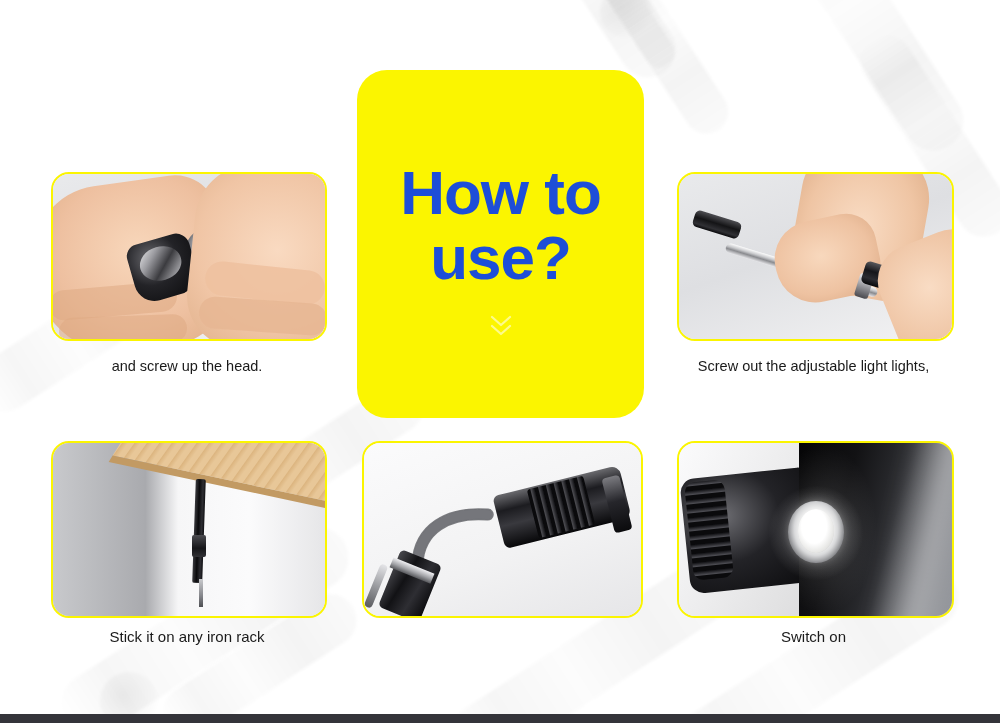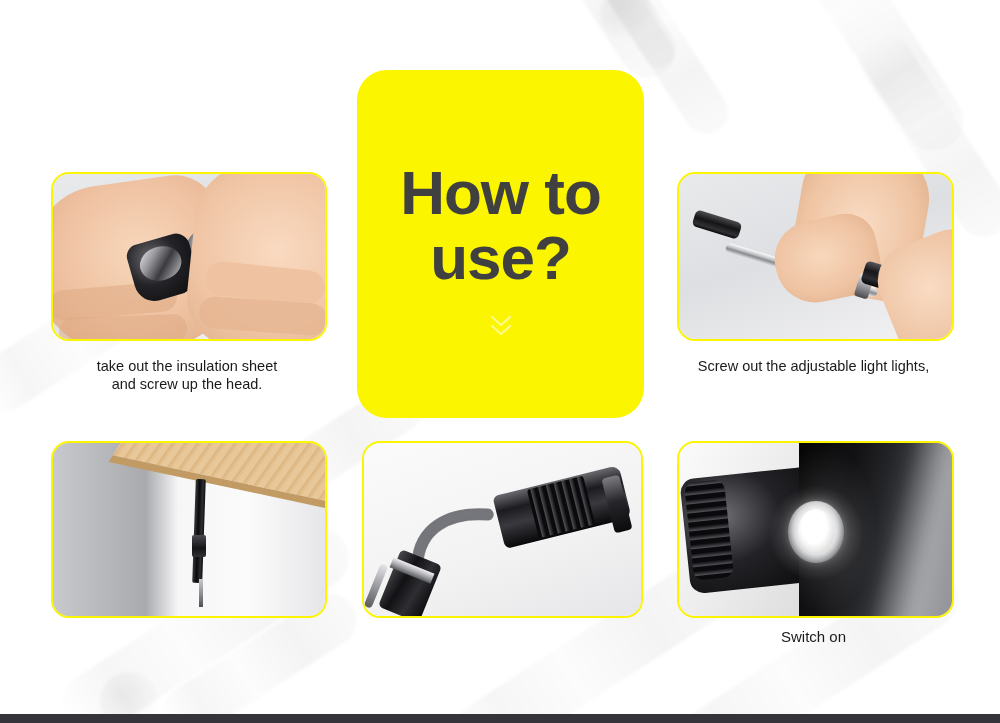--- a/index.html
+++ b/index.html
@@ -78,21 +78,21 @@
     align-items: center;
     justify-content: flex-start;
   }
   .hero-title {
     margin-top: 90px;
     width: 250px;
     text-align: center;
     font-size: 62px;
     line-height: 1.05;
     font-weight: bold;
-    color: #404040;
+    color: #1d4ed8;
     letter-spacing: -1px;
     font-family: "Liberation Sans", sans-serif;
   }
   .hero-chevrons {
     margin-top: 24px;
     opacity: 0.55;
   }
 
   
   .card {
@@ -396,21 +396,20 @@
       </div>
       <div class="c1-cap">
         <div class="c1-cap-lens"></div>
       </div>
       <div class="c1-hand-r"></div>
       <div class="c1-finger" style="left:152px; top:92px;  width:120px; height:34px; transform:rotate(6deg); background:rgba(238,193,160,0.9);"></div>
       <div class="c1-finger" style="left:146px; top:126px; width:128px; height:32px; transform:rotate(4deg); background:rgba(230,182,147,0.85);"></div>
     </div>
   </div>
   <div class="caption caption-top cap-1">
-    <div>take out the insulation sheet</div>
     <div>and screw up the head.</div>
   </div>
 
   <div class="card card-2">
     <div class="photo">
       <div class="bg-studio"></div>
       <div class="c2-arm-r"></div>
       <div class="c2-tip"></div>
       <div class="c2-shaft"></div>
       <div class="c2-hand-r"></div>
@@ -424,20 +423,23 @@
   </div>
 
   <div class="card card-3">
     <div class="photo">
       <div class="c3-wall"></div>
       <div class="c3-wood"></div>
       <div class="c3-tool"></div>
       <div class="c3-clip"></div>
       <div class="c3-pin"></div>
     </div>
+  </div>
+  <div class="caption caption-bottom cap-3">
+    <div>Stick it on any iron rack</div>
   </div>
 
   <div class="card card-4">
     <div class="photo">
       <div class="c4-bg"></div>
       <svg class="c4-neck-tex" viewBox="0 0 120 90" width="130" height="96" style="left:40px; top:54px;">
         <path d="M8 84 C 10 40, 46 18, 96 22" fill="none" stroke="#7d7e82" stroke-width="15" stroke-linecap="round"></path>
         <path d="M8 84 C 10 40, 46 18, 96 22" fill="none" stroke="#e9eaec" stroke-width="11" stroke-linecap="round"></path>
         <path d="M8 84 C 10 40, 46 18, 96 22" fill="none" stroke="#6f7075" stroke-width="13" stroke-linecap="round" stroke-dasharray="1.6 3.2" opacity="0.95"></path>
       </svg>

